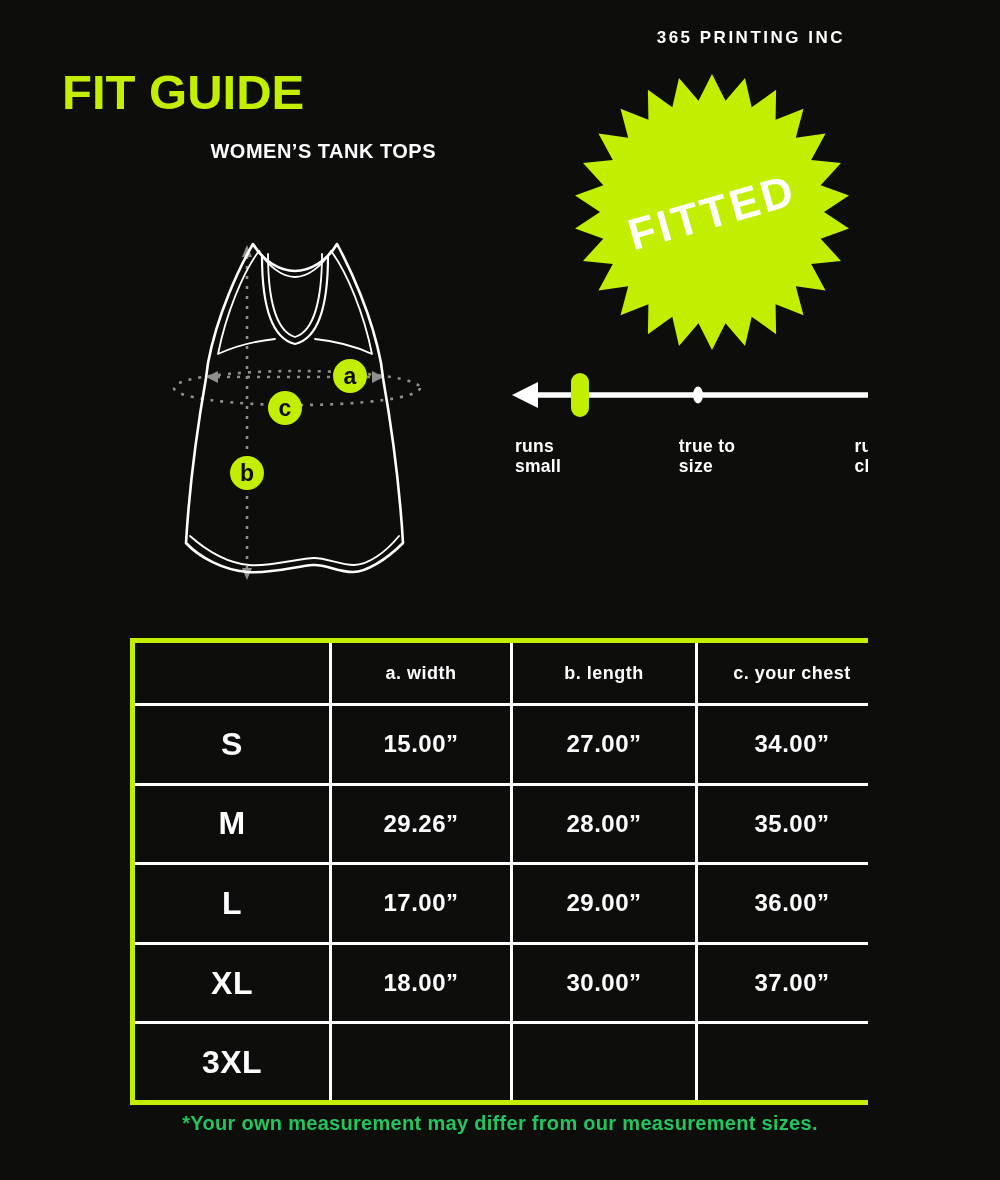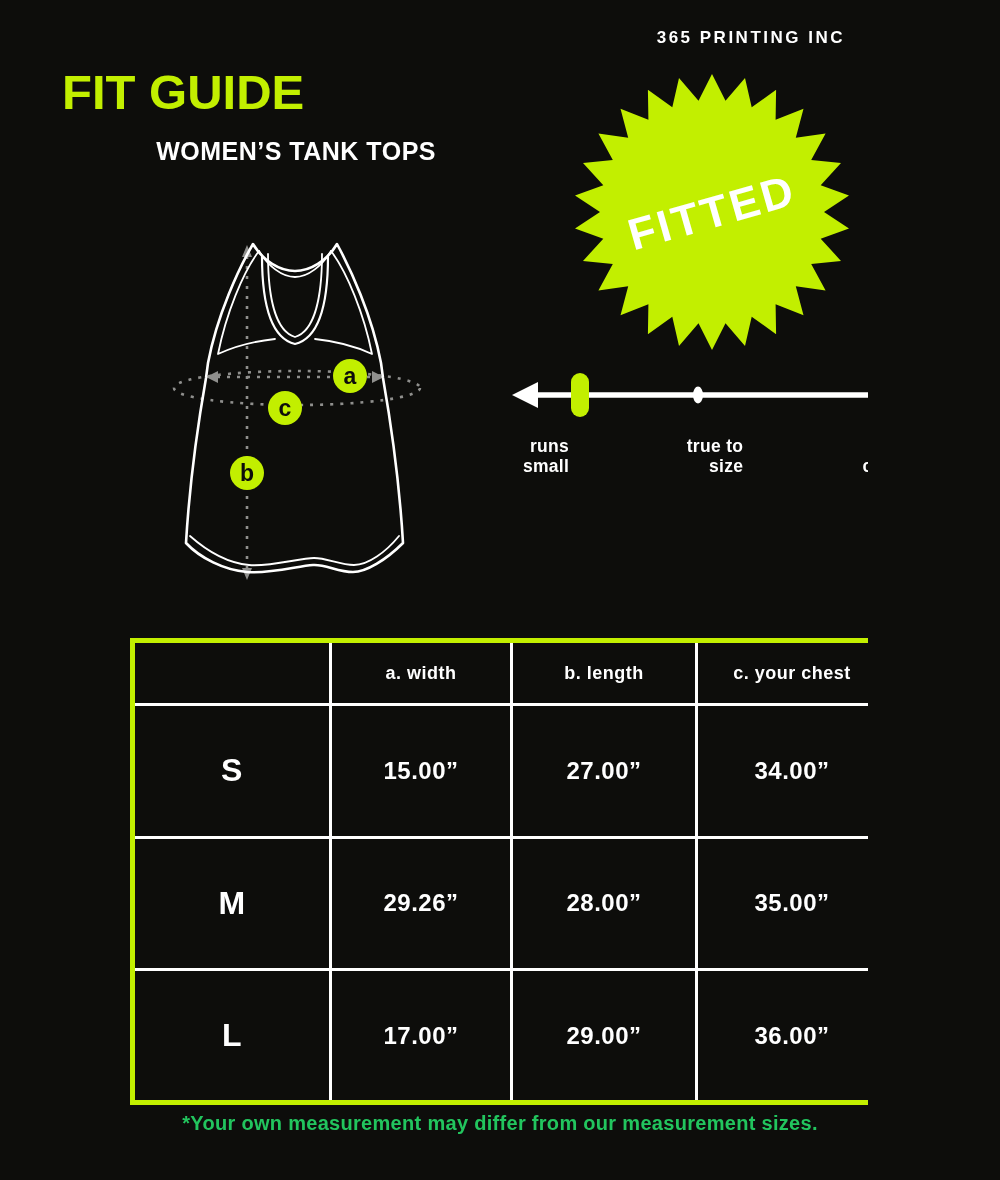--- a/index.html
+++ b/index.html
@@ -10,39 +10,39 @@
   }
   .brand{
     position:absolute;top:28px;right:23px;
     font-size:17px;letter-spacing:2.5px;color:#fff;
   }
   .title-block{position:absolute;left:62px;top:52px;width:374px;text-align:right;}
   .title{
     font-size:49px;line-height:80px;color:#c2ef00;letter-spacing:0px;
     text-align:left;white-space:nowrap;
   }
-  .subtitle{font-size:25px;line-height:30px;color:#fff;letter-spacing:0.5px;margin-top:4px;white-space:nowrap;}
+  .subtitle{font-size:20px;line-height:30px;color:#fff;letter-spacing:0.5px;margin-top:4px;white-space:nowrap;}
   .badge-svg{position:absolute;left:562px;top:62px;width:300px;height:300px;}
   .badge-text{
     font-family:"Liberation Sans", sans-serif;font-weight:bold;
     font-size:44px;letter-spacing:3px;fill:#ffffff;
   }
   .tank-svg{position:absolute;left:150px;top:230px;width:330px;height:360px;}
   .tank-line{stroke:#ffffff;fill:none;stroke-linecap:round;stroke-linejoin:round;}
   .dash{stroke:#8f8f8d;fill:none;stroke-width:2.6;stroke-dasharray:3 7;}
   .dash-arrow{fill:#8f8f8d;stroke:none;}
   .marker-circle{fill:#c2ef00;stroke:none;}
   .marker-letter{
     font-family:"Liberation Sans", sans-serif;font-weight:bold;
     font-size:23px;fill:#0d0d0b;text-anchor:middle;
   }
   .scale-svg{position:absolute;left:498px;top:365px;width:420px;height:60px;}
   .scale-label{
     position:absolute;top:436px;transform:translateX(-50%);
-    text-align:right;font-size:17.5px;line-height:20px;color:#fff;letter-spacing:0.3px;margin-left:8px;
+    text-align:left;font-size:17.5px;line-height:20px;color:#fff;letter-spacing:0.3px;
   }
   .size-table{
     position:absolute;left:130px;top:638px;width:756px;height:467px;
     border-collapse:collapse;table-layout:fixed;
     border:5px solid #c2ef00;background:#fdba74;
   }
   .size-table th,.size-table td{
     border:3px solid #ffffff;text-align:center;vertical-align:middle;
     color:#fff;background:#0d0d0b;padding:0;
   }
@@ -170,18 +170,30 @@
         <td>29.26”</td>
         <td>28.00”</td>
         <td>35.00”</td>
       </tr>
       <tr>
         <td class="size-cell">L</td>
         <td>17.00”</td>
         <td>29.00”</td>
         <td>36.00”</td>
       </tr>
+      <tr>
+        <td class="size-cell">XL</td>
+        <td>18.00”</td>
+        <td>30.00”</td>
+        <td>37.00”</td>
+      </tr>
+      <tr>
+        <td class="size-cell">3XL</td>
+        <td></td>
+        <td></td>
+        <td></td>
+      </tr>
     </tbody>
   </table>
 
   <div class="footnote">*Your own measurement may differ from our measurement sizes.</div>
 
 </div>
 
 </body></html>

